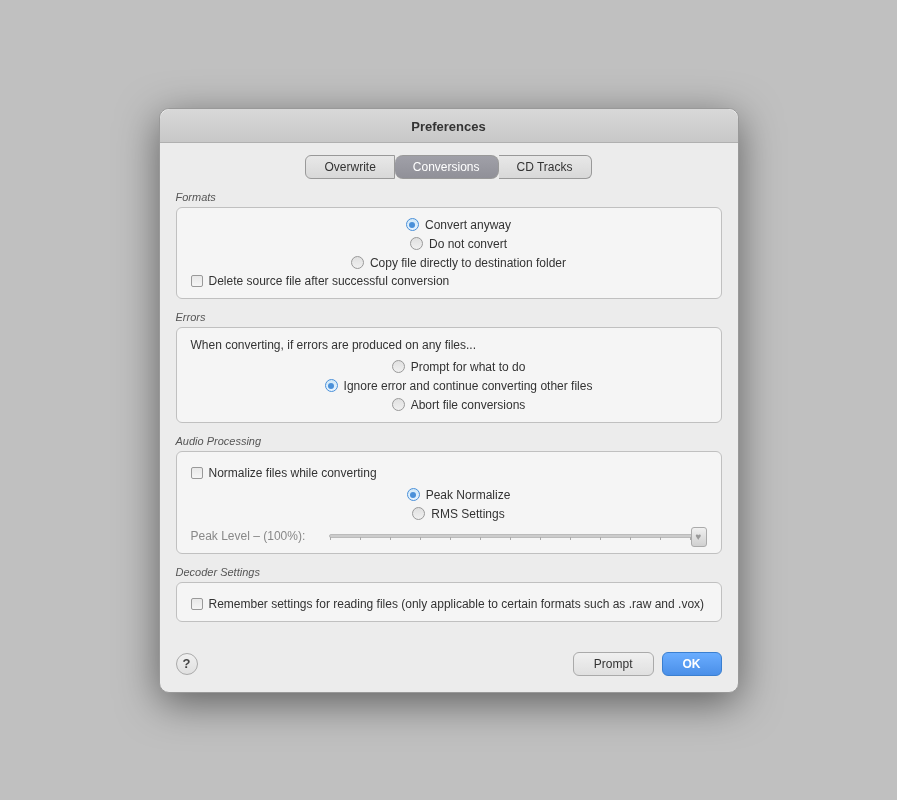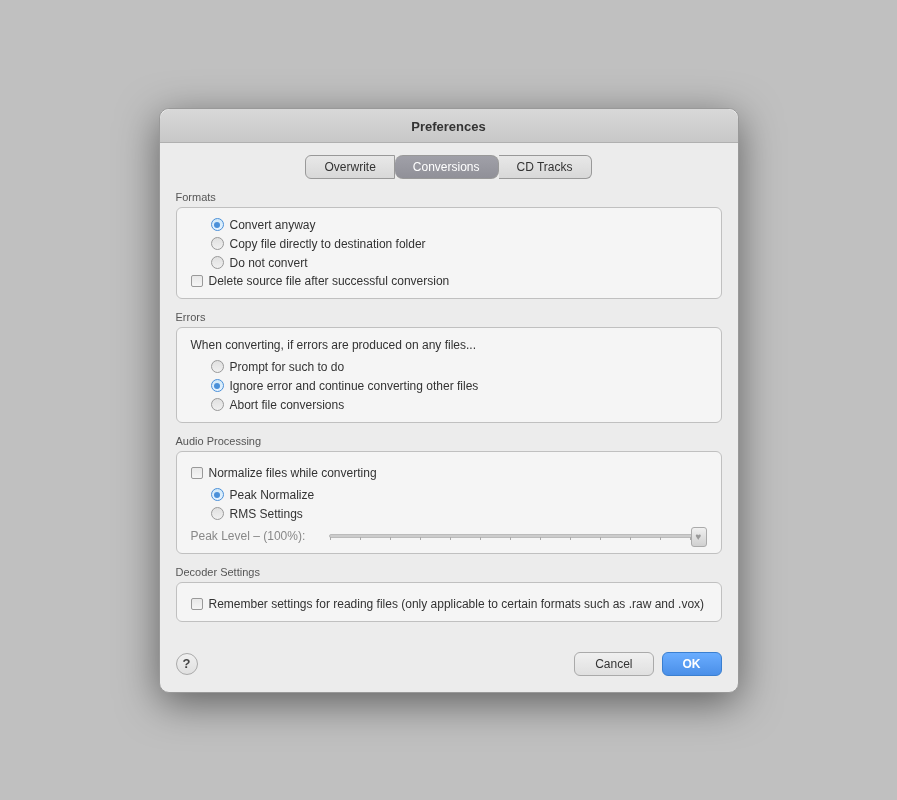--- a/index.html
+++ b/index.html
@@ -76,39 +76,41 @@
 
     .section {
       margin-bottom: 12px;
     }
 
     .section-label {
       font-size: 11px;
       color: #555;
       margin-bottom: 4px;
       font-weight: normal;
+      font-style: italic;
     }
 
     .section-box {
       background: #f5f5f5;
       border: 1px solid #c0c0c0;
       border-radius: 6px;
       padding: 10px 14px;
     }
 
     .section-box .description {
       font-size: 12px;
       color: #333;
       margin-bottom: 8px;
     }
 
     .radio-group {
       display: flex;
       flex-direction: column;
       gap: 5px;
+      align-items: center;
     }
 
     .radio-item {
       display: flex;
       align-items: center;
       gap: 6px;
       font-size: 12px;
       color: #333;
     }
 
@@ -282,42 +284,42 @@
     <div class="section">
       <div class="section-label">Formats</div>
       <div class="section-box">
         <div class="radio-group indent">
           <div class="radio-item">
             <div class="radio-circle checked"></div>
             <span>Convert anyway</span>
           </div>
           <div class="radio-item">
             <div class="radio-circle"></div>
+            <span>Do not convert</span>
+          </div>
+          <div class="radio-item">
+            <div class="radio-circle"></div>
             <span>Copy file directly to destination folder</span>
-          </div>
-          <div class="radio-item">
-            <div class="radio-circle"></div>
-            <span>Do not convert</span>
           </div>
         </div>
         <div class="checkbox-item">
           <div class="checkbox-square"></div>
           <span>Delete source file after successful conversion</span>
         </div>
       </div>
     </div>
 
     <div class="section">
       <div class="section-label">Errors</div>
       <div class="section-box">
         <div class="description">When converting, if errors are produced on any files...</div>
         <div class="radio-group indent">
           <div class="radio-item">
             <div class="radio-circle"></div>
-            <span>Prompt for such to do</span>
+            <span>Prompt for what to do</span>
           </div>
           <div class="radio-item">
             <div class="radio-circle checked"></div>
             <span>Ignore error and continue converting other files</span>
           </div>
           <div class="radio-item">
             <div class="radio-circle"></div>
             <span>Abort file conversions</span>
           </div>
         </div>
@@ -373,17 +375,17 @@
           <span>Remember settings for reading files (only applicable to certain formats such as .raw and .vox)</span>
         </div>
       </div>
     </div>
 
   </div>
 
   <div class="bottom-bar">
     <div class="help-button">?</div>
     <div class="button-group">
-      <button class="btn btn-cancel">Cancel</button>
+      <button class="btn btn-cancel">Prompt</button>
       <button class="btn btn-ok">OK</button>
     </div>
   </div>
 </div>
 
 </body></html>

